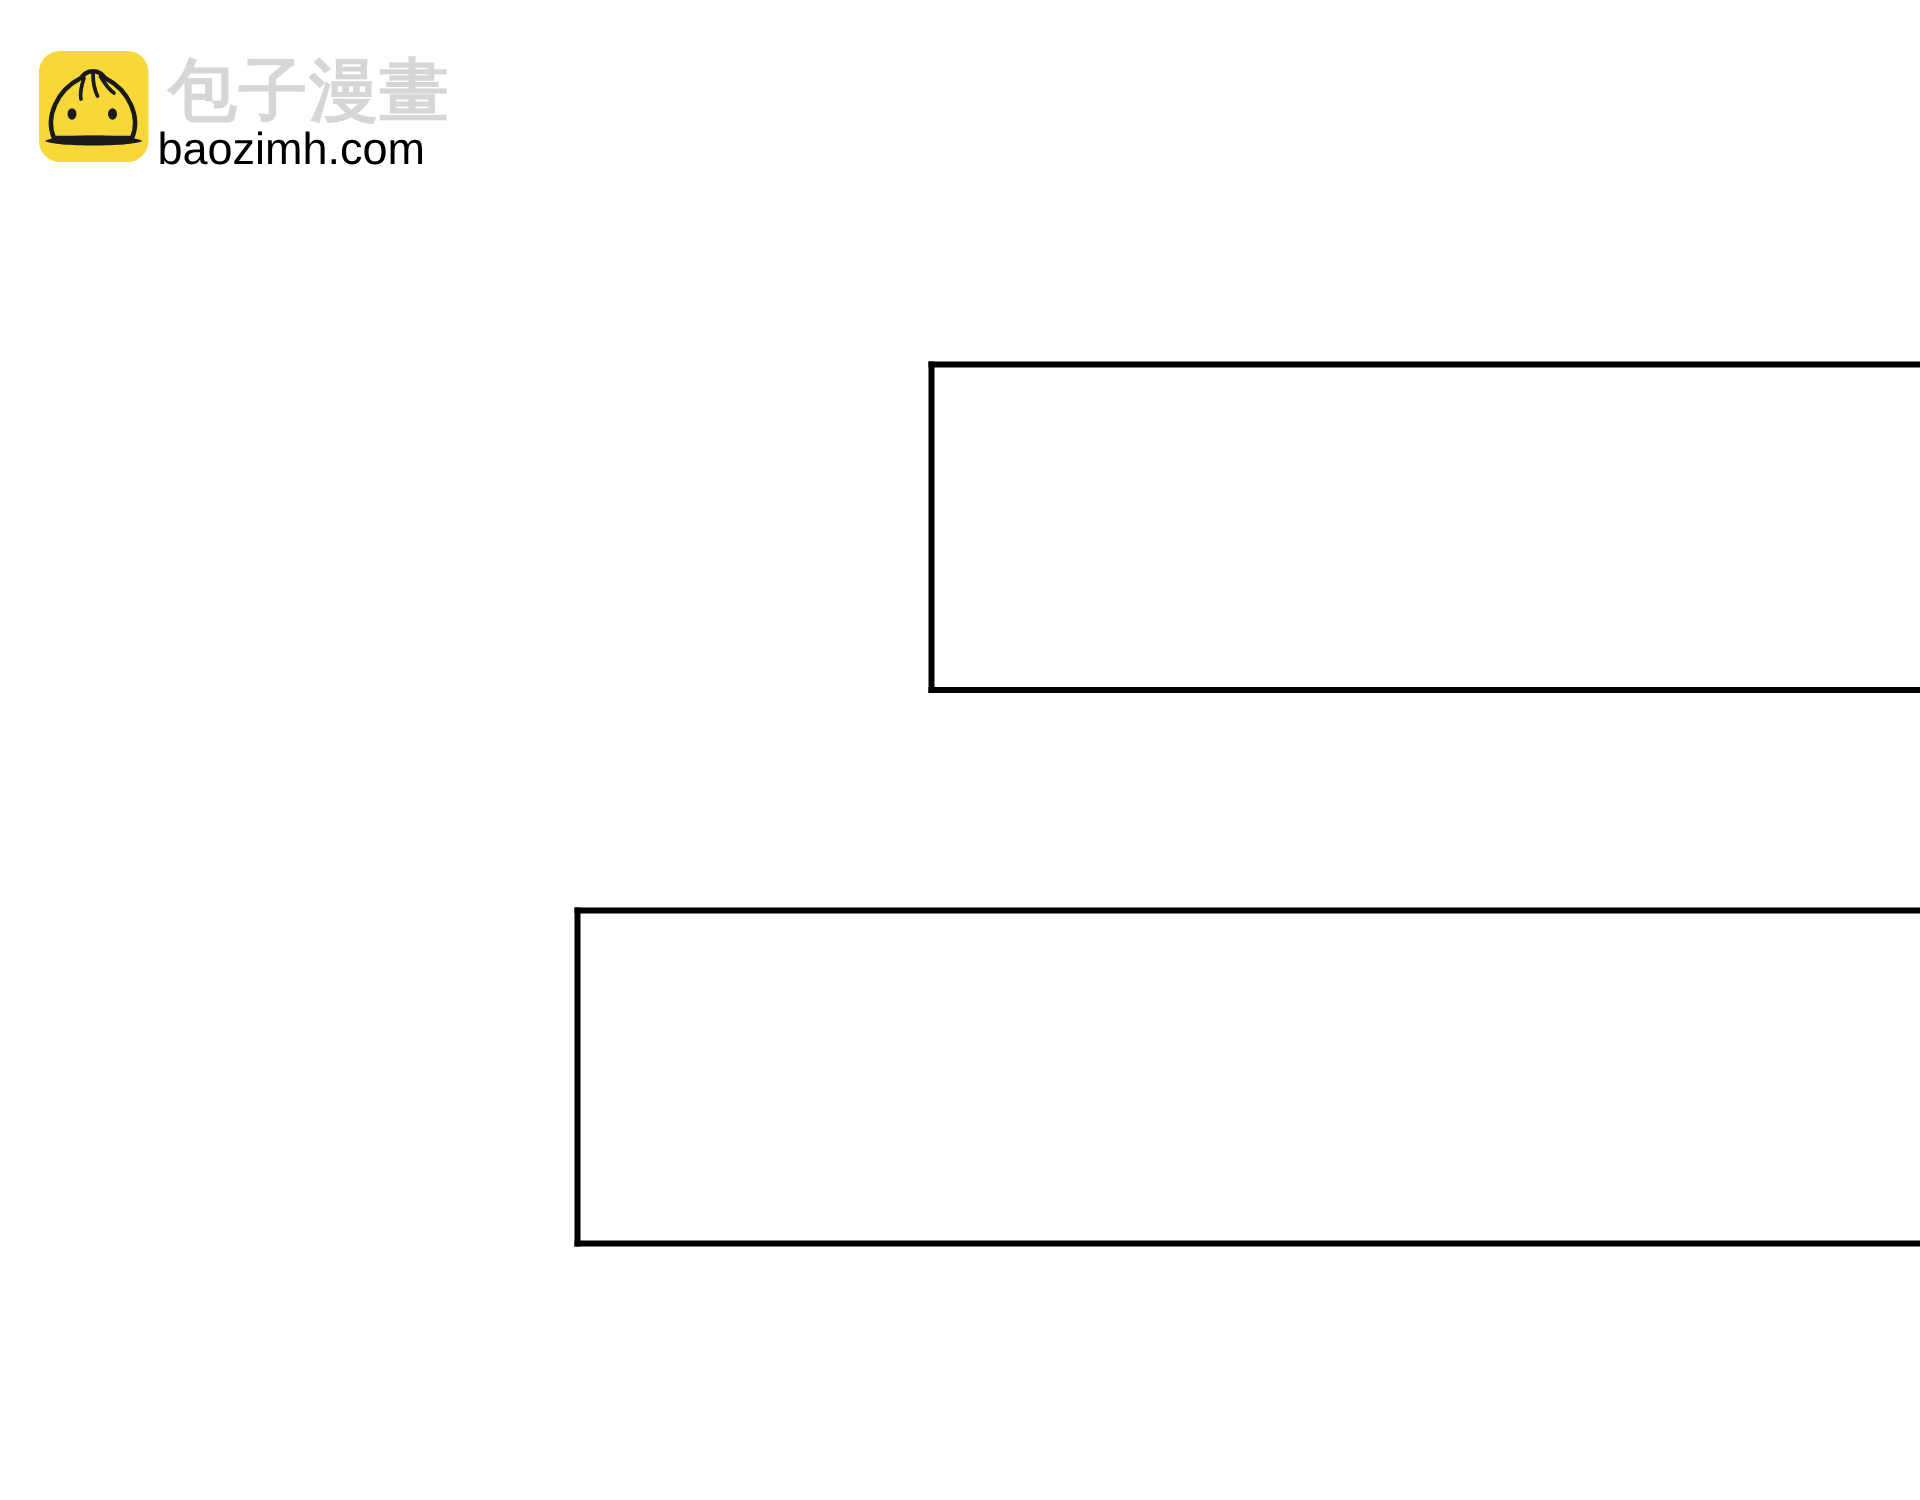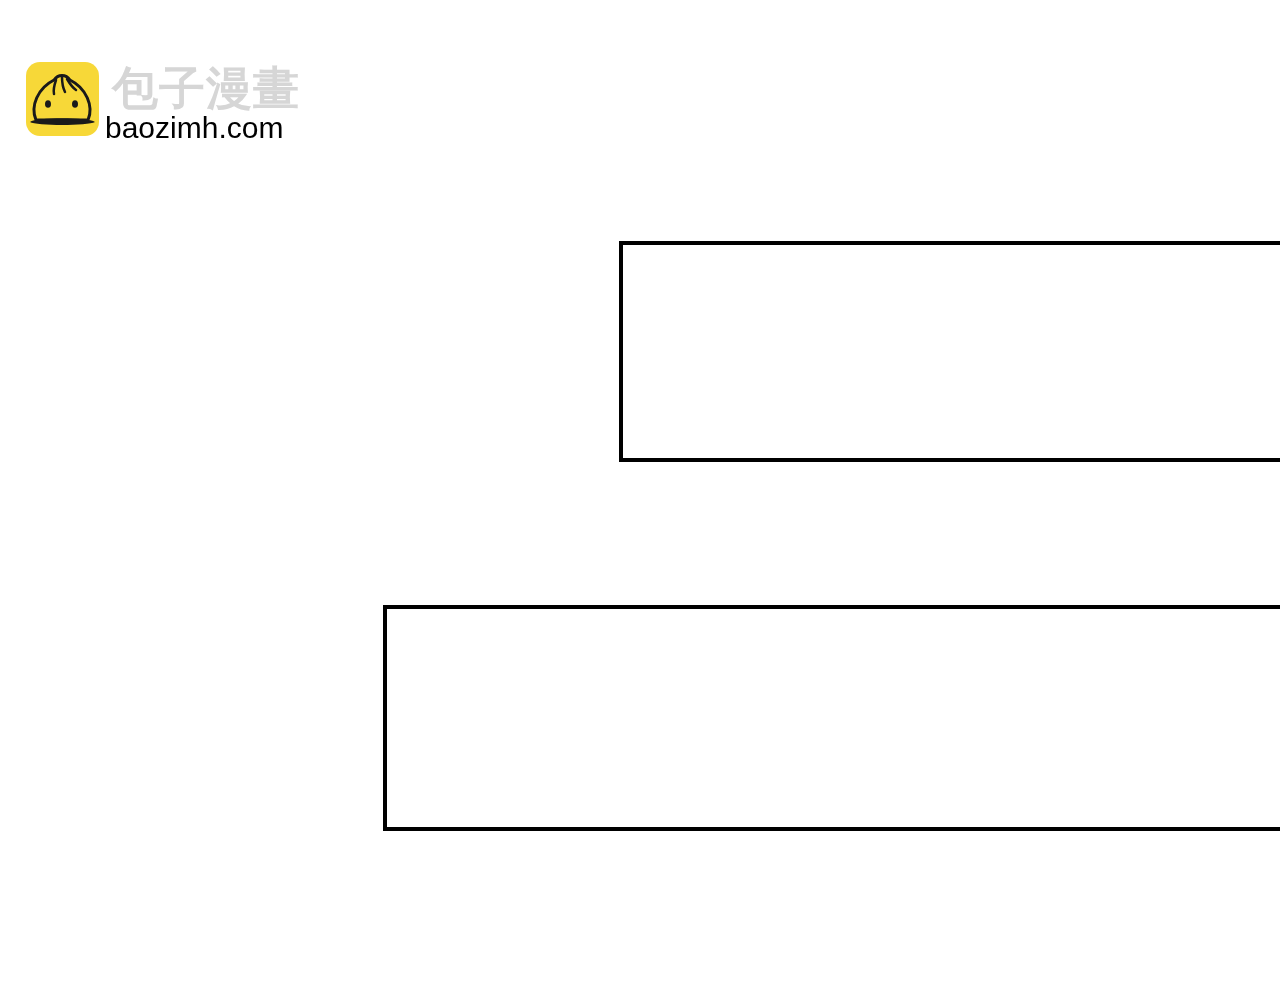--- a/index.html
+++ b/index.html
@@ -13,21 +13,20 @@
       position: relative;
       overflow: hidden;
       font-family: "Liberation Sans", sans-serif;
     }
     .watermark {
       position: absolute;
       left: 26px;
       top: 34px;
       height: 80px;
       width: 300px;
-      margin-top: 28px;
     }
     .logo-icon {
       position: absolute;
       left: 0;
       top: 0;
       width: 73px;
       height: 74px;
       border-radius: 14px;
       background: #f7d838;
       overflow: hidden;

